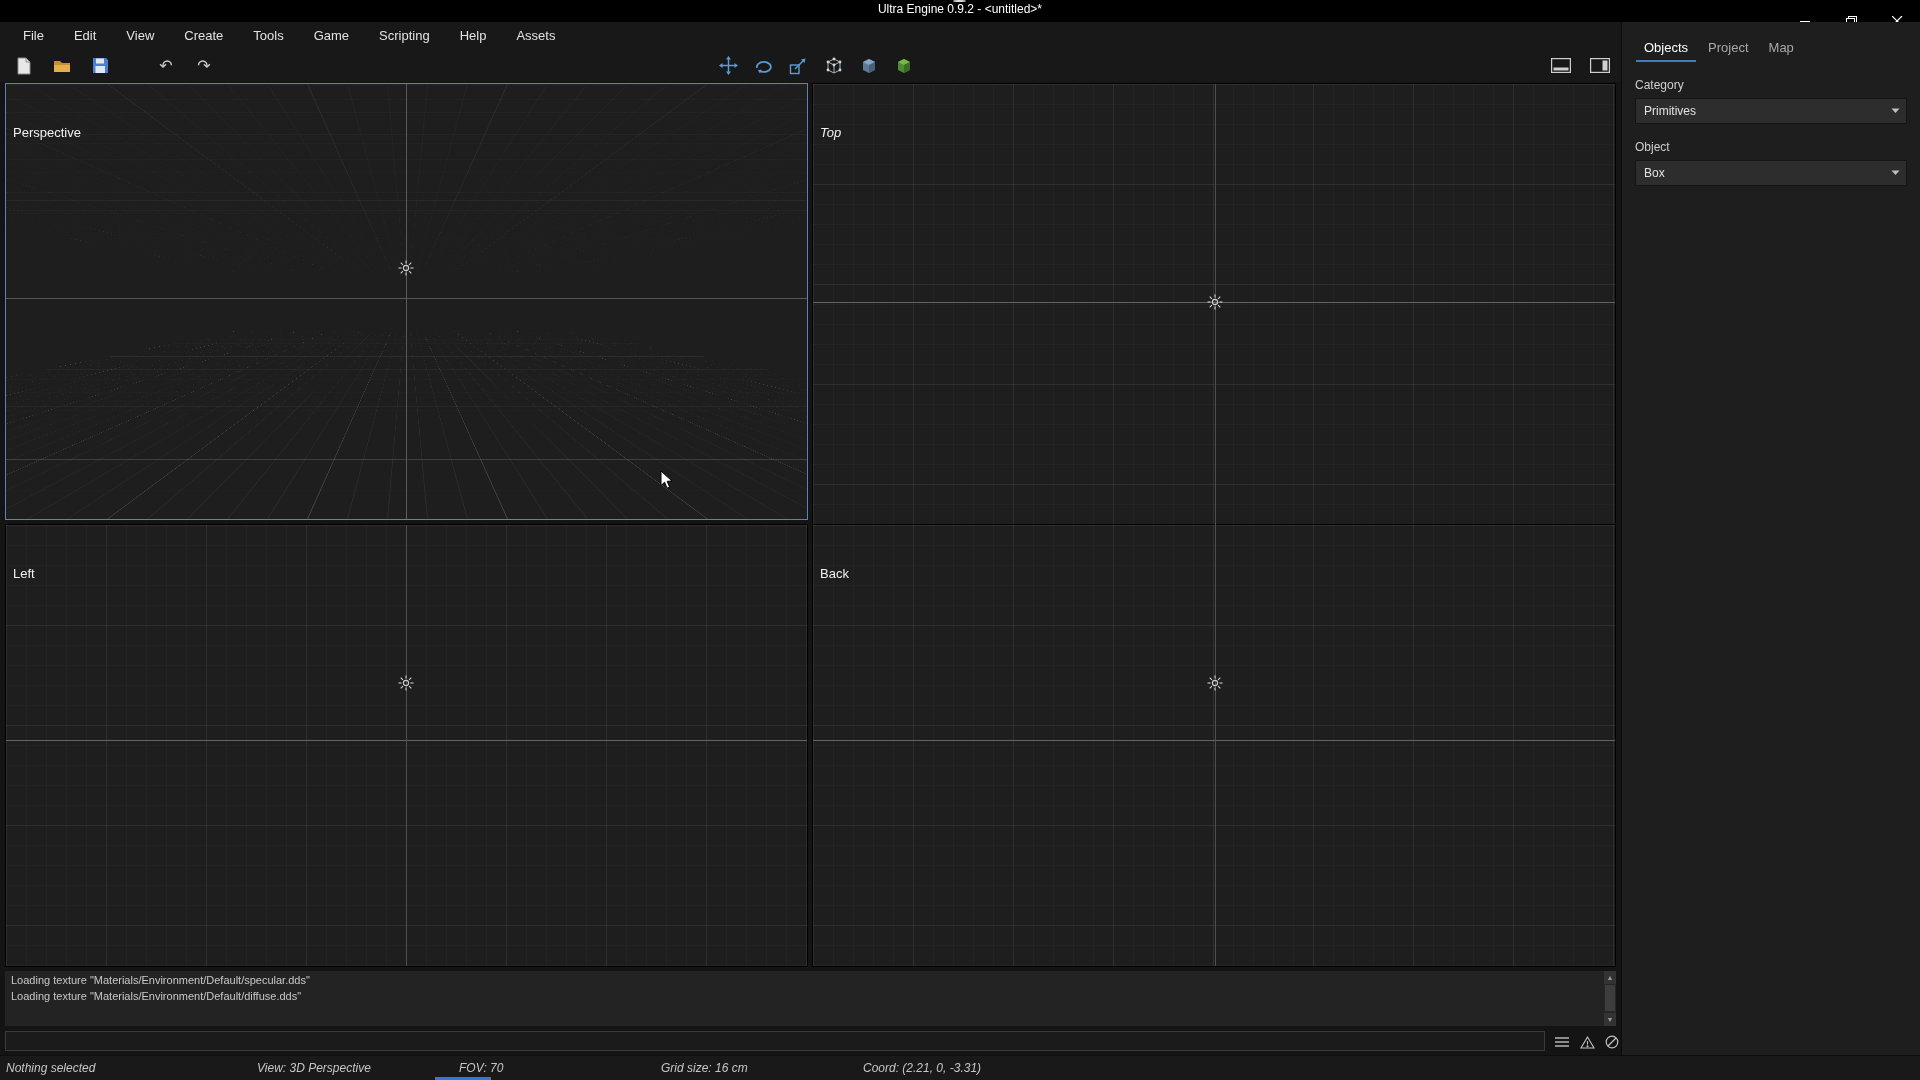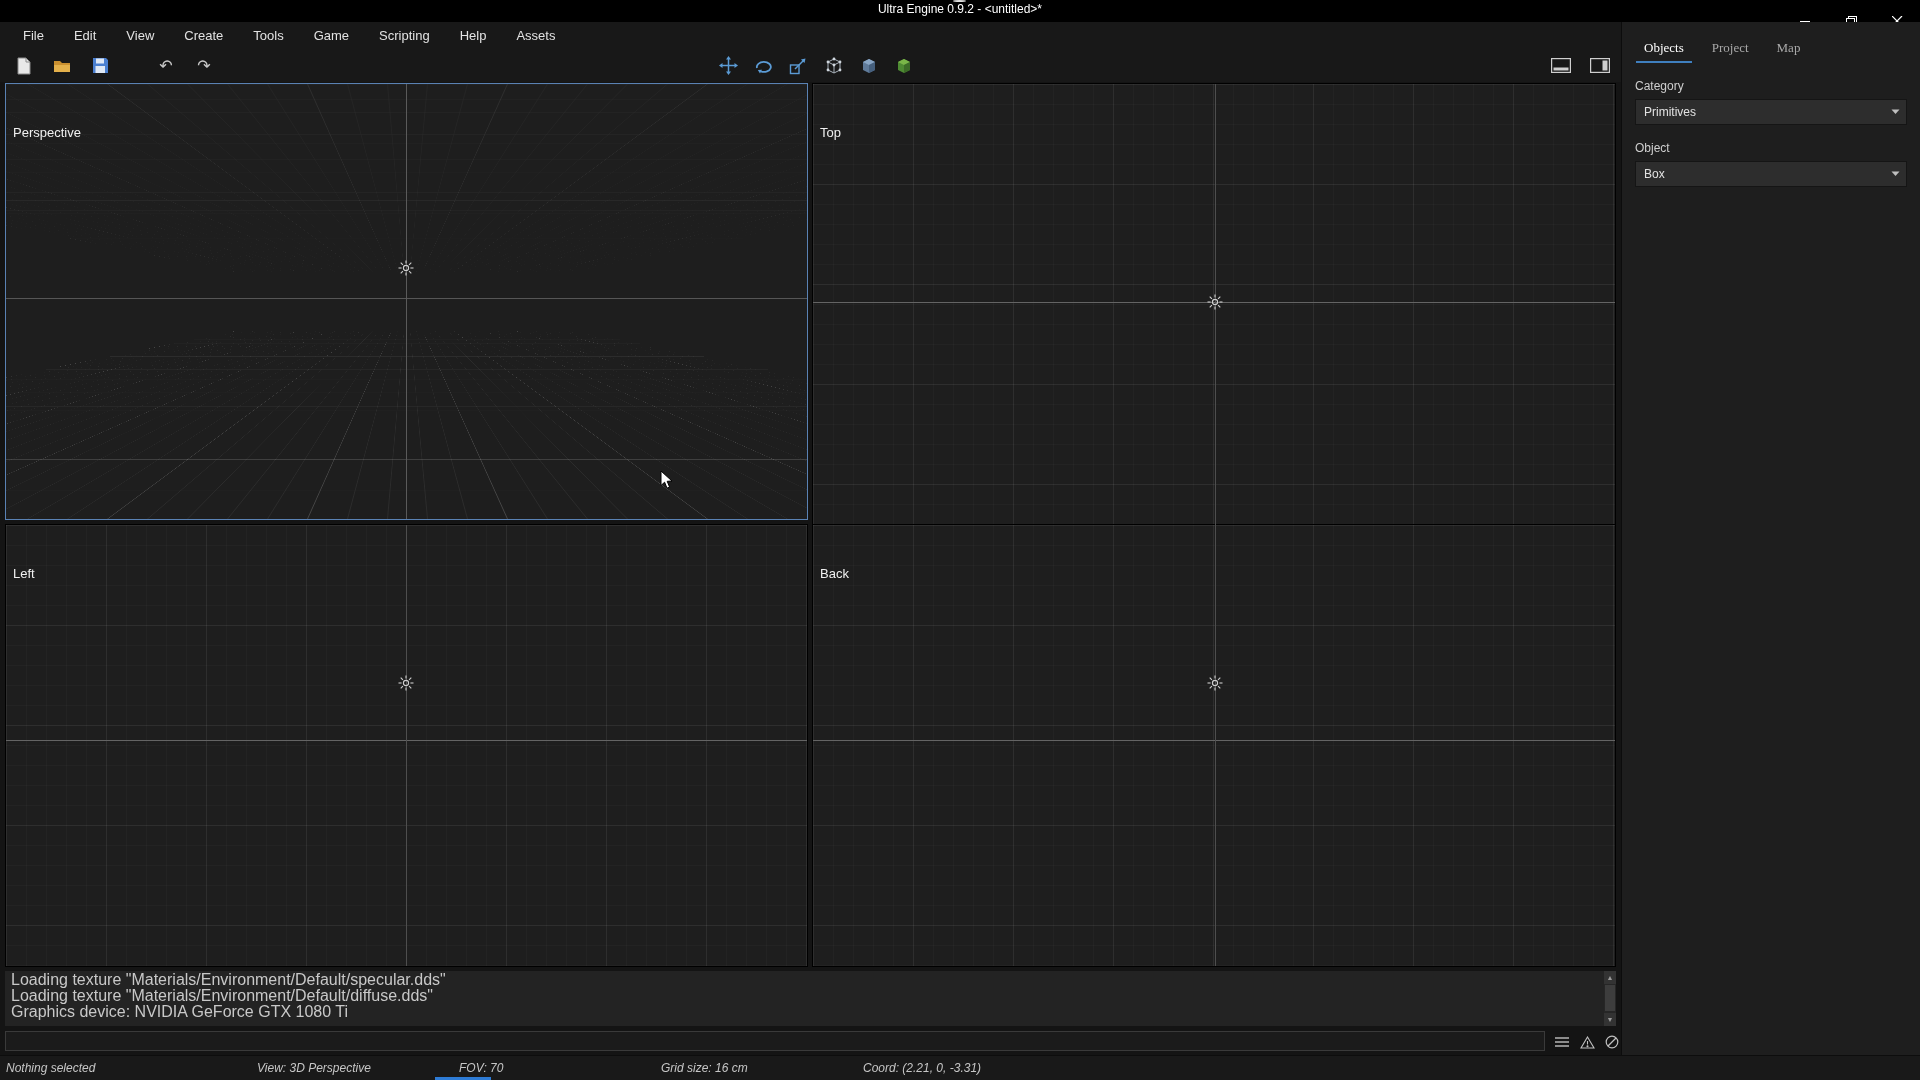--- a/index.html
+++ b/index.html
@@ -20,41 +20,41 @@
   .menubar{position:absolute;left:0;top:22px;right:299px;height:27px;background:#181818;display:flex;align-items:center;padding-left:8px;}
   .menu-item{padding:0 15px;font-size:13px;color:#e2e2e2;height:100%;display:flex;align-items:center;cursor:default;}
   
   .toolbar{position:absolute;left:0;top:49px;right:299px;height:33px;background:#181818;}
   .tb-group{position:absolute;top:0;height:33px;display:flex;align-items:center;gap:14px;}
   .tb-btn{width:24px;height:24px;display:flex;align-items:center;justify-content:center;border-radius:2px;}
   .tb-spacer{width:14px;}
   .txt-icon{font-size:16px;color:#c8c8c8;line-height:1;}
   
   .sidepanel{position:absolute;left:1621px;top:22px;width:299px;bottom:25px;background:#1e1e1e;border-left:1px solid #0c0c0c;box-sizing:border-box;}
-  .panel-tabs{display:flex;gap:8px;padding:14px 0 0 12px;font-family:Liberation Serif, serif;}
+  .panel-tabs{display:flex;padding:14px 0 0 12px;}
   .panel-tab{font-size:13px;color:#a8a8a8;padding:4px 10px 7px 10px;position:relative;cursor:default;}
   .panel-tab.active{color:#fff;}
   .panel-tab.active:after{content:"";position:absolute;left:2px;right:2px;bottom:0;height:2px;background:#3f7fbf;}
   .panel-label{font-size:12px;color:#cfcfcf;margin:16px 7px 6px 13px;}
   .dropdown{margin:0 13px;height:24px;background:#2d2d2d;border:1px solid #151515;display:flex;align-items:center;position:relative;cursor:default;}
   .dropdown .dd-value{font-size:12px;color:#e2e2e2;padding-left:8px;flex:1;}
   .dd-caret{width:22px;height:100%;display:flex;align-items:center;justify-content:center;}
   .dd-caret svg{display:block;}
   
   .viewport{position:absolute;background:#1e1e1e;overflow:hidden;border:1px solid #000;box-sizing:border-box;}
   .viewport.ortho{
     background-image:
       repeating-linear-gradient(to right, rgba(255,255,255,0.05) 0 1px, transparent 1px 100px),
       repeating-linear-gradient(to bottom, rgba(255,255,255,0.05) 0 1px, transparent 1px 100px),
       repeating-linear-gradient(to right, rgba(255,255,255,0.022) 0 1px, transparent 1px 20px),
       repeating-linear-gradient(to bottom, rgba(255,255,255,0.022) 0 1px, transparent 1px 20px);
     background-color:#1e1e1e;
   }
   #vp-perspective{left:5px;top:83px;width:803px;height:437px;border:1px solid #5a82b4;}
-  #vp-top{left:812px;top:83px;width:804px;height:517px;}
+  #vp-top{left:812px;top:83px;width:804px;height:517px;font-style:italic;}
   #vp-left{left:5px;top:524px;width:803px;height:443px;}
   #vp-back{left:812px;top:524px;width:804px;height:443px;}
   .vp-label{position:absolute;left:7px;top:4px;font-size:13px;color:#f0f0f0;z-index:6;margin-top:37px;}
   .axis-h{position:absolute;left:0;right:0;height:1px;background:#646464;z-index:3;}
   .axis-v{position:absolute;top:0;bottom:0;width:1px;background:#4e4e4e;z-index:3;}
   .sun{position:absolute;width:16px;height:16px;z-index:5;}
   
   .persp-ground{position:absolute;left:50%;bottom:0;width:2200px;height:3000px;margin-left:-1100px;
     transform-origin:50% 100%;transform:perspective(500px) rotateX(66deg);
     background-image:
@@ -66,21 +66,21 @@
   .persp-ceiling{position:absolute;left:50%;top:0;width:2200px;height:3000px;margin-left:-1100px;
     transform-origin:50% 0;transform:perspective(500px) rotateX(-66deg);opacity:0.45;
     background-image:
       repeating-linear-gradient(to bottom, rgba(255,255,255,0.10) 0 1px, transparent 1px 200px),
       repeating-linear-gradient(to right, rgba(255,255,255,0.10) 0 1px, transparent 1px 200px),
       repeating-linear-gradient(to bottom, rgba(255,255,255,0.05) 0 1px, transparent 1px 40px),
       repeating-linear-gradient(to right, rgba(255,255,255,0.05) 0 1px, transparent 1px 40px);
     z-index:1;}
   
   .console{position:absolute;left:5px;top:971px;width:1599px;height:55px;background:#232323;
-    font-size:16px;color:#c8c8c8;padding:1px 6px;box-sizing:border-box;line-height:16px;}
+    font-size:11px;color:#c8c8c8;padding:1px 6px;box-sizing:border-box;line-height:16px;}
   .console-scroll{position:absolute;left:1604px;top:971px;width:12px;height:55px;background:#262626;}
   .scroll-btn{position:absolute;left:0;width:12px;height:13px;background:#333;display:flex;align-items:center;justify-content:center;font-size:7px;color:#9a9a9a;}
   .scroll-thumb{position:absolute;left:1px;top:14px;width:10px;height:26px;background:#3d3d3d;}
   
   .cmdbar{position:absolute;left:5px;top:1031px;width:1611px;height:22px;}
   .cmd-input{position:absolute;left:0;top:0;width:1540px;height:20px;background:#1b1b1b;border:1px solid #3a3a3a;box-sizing:border-box;color:#ddd;font-size:12px;padding:0 5px;outline:none;font-family:"Liberation Sans",sans-serif;}
   .cmd-icons{position:absolute;left:1548px;top:1px;display:flex;gap:7px;align-items:center;height:20px;}
   .cmd-icon{width:18px;height:18px;display:flex;align-items:center;justify-content:center;}
   
   .statusbar{position:absolute;left:0;top:1055px;width:1920px;height:25px;background:#191919;border-top:1px solid #0d0d0d;box-sizing:border-box;font-style:italic;}
@@ -320,21 +320,20 @@
       <svg width="9" height="6" viewBox="0 0 9 6">
           <path d="M0.5 0.5 L4.5 5 L8.5 0.5 z" fill="#bfbfbf"></path>
         </svg>
     </span>
   </div>
 </div>
 
 <div class="console">
   <div>Loading texture "Materials/Environment/Default/specular.dds"</div>
   <div>Loading texture "Materials/Environment/Default/diffuse.dds"</div>
-  <div>Graphics device: NVIDIA GeForce GTX 1080 Ti</div>
 </div>
 <div class="console-scroll">
   <div class="scroll-btn" style="top:0;">▲</div>
   <div class="scroll-thumb"></div>
   <div class="scroll-btn" style="bottom:0;">▼</div>
 </div>
 
 <div class="cmdbar">
   <input class="cmd-input" type="text" style="">
   <div class="cmd-icons">

